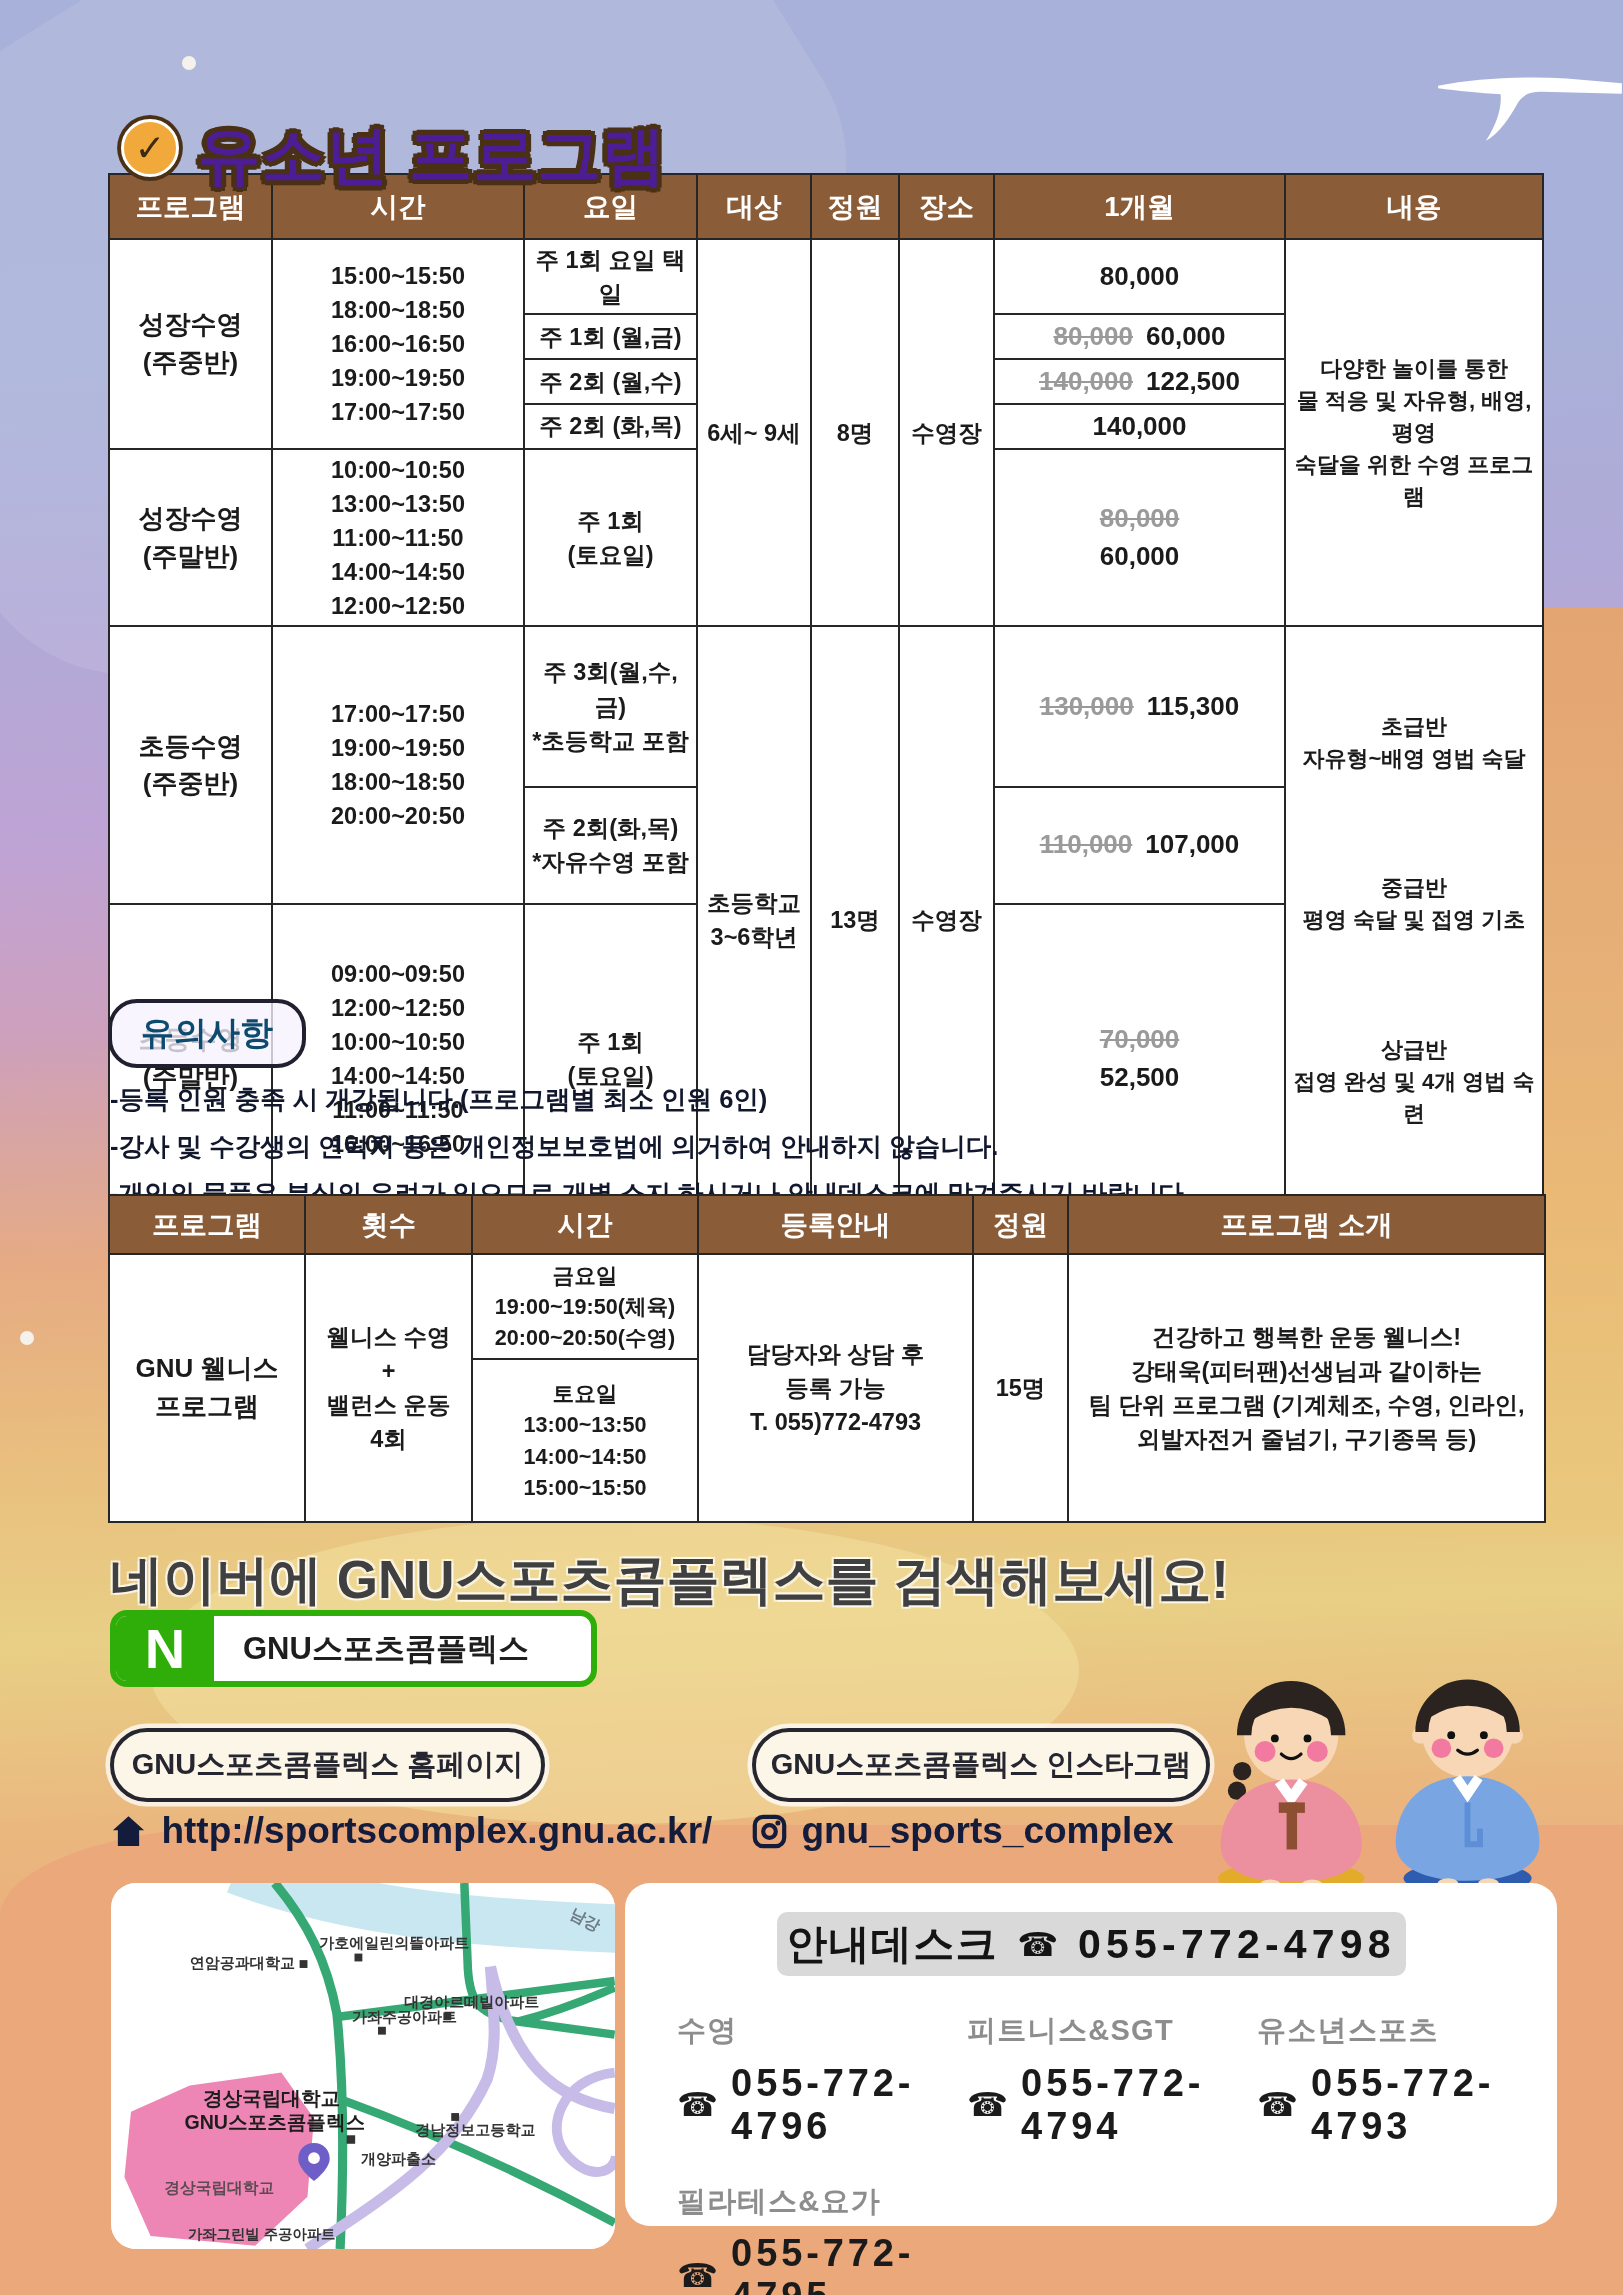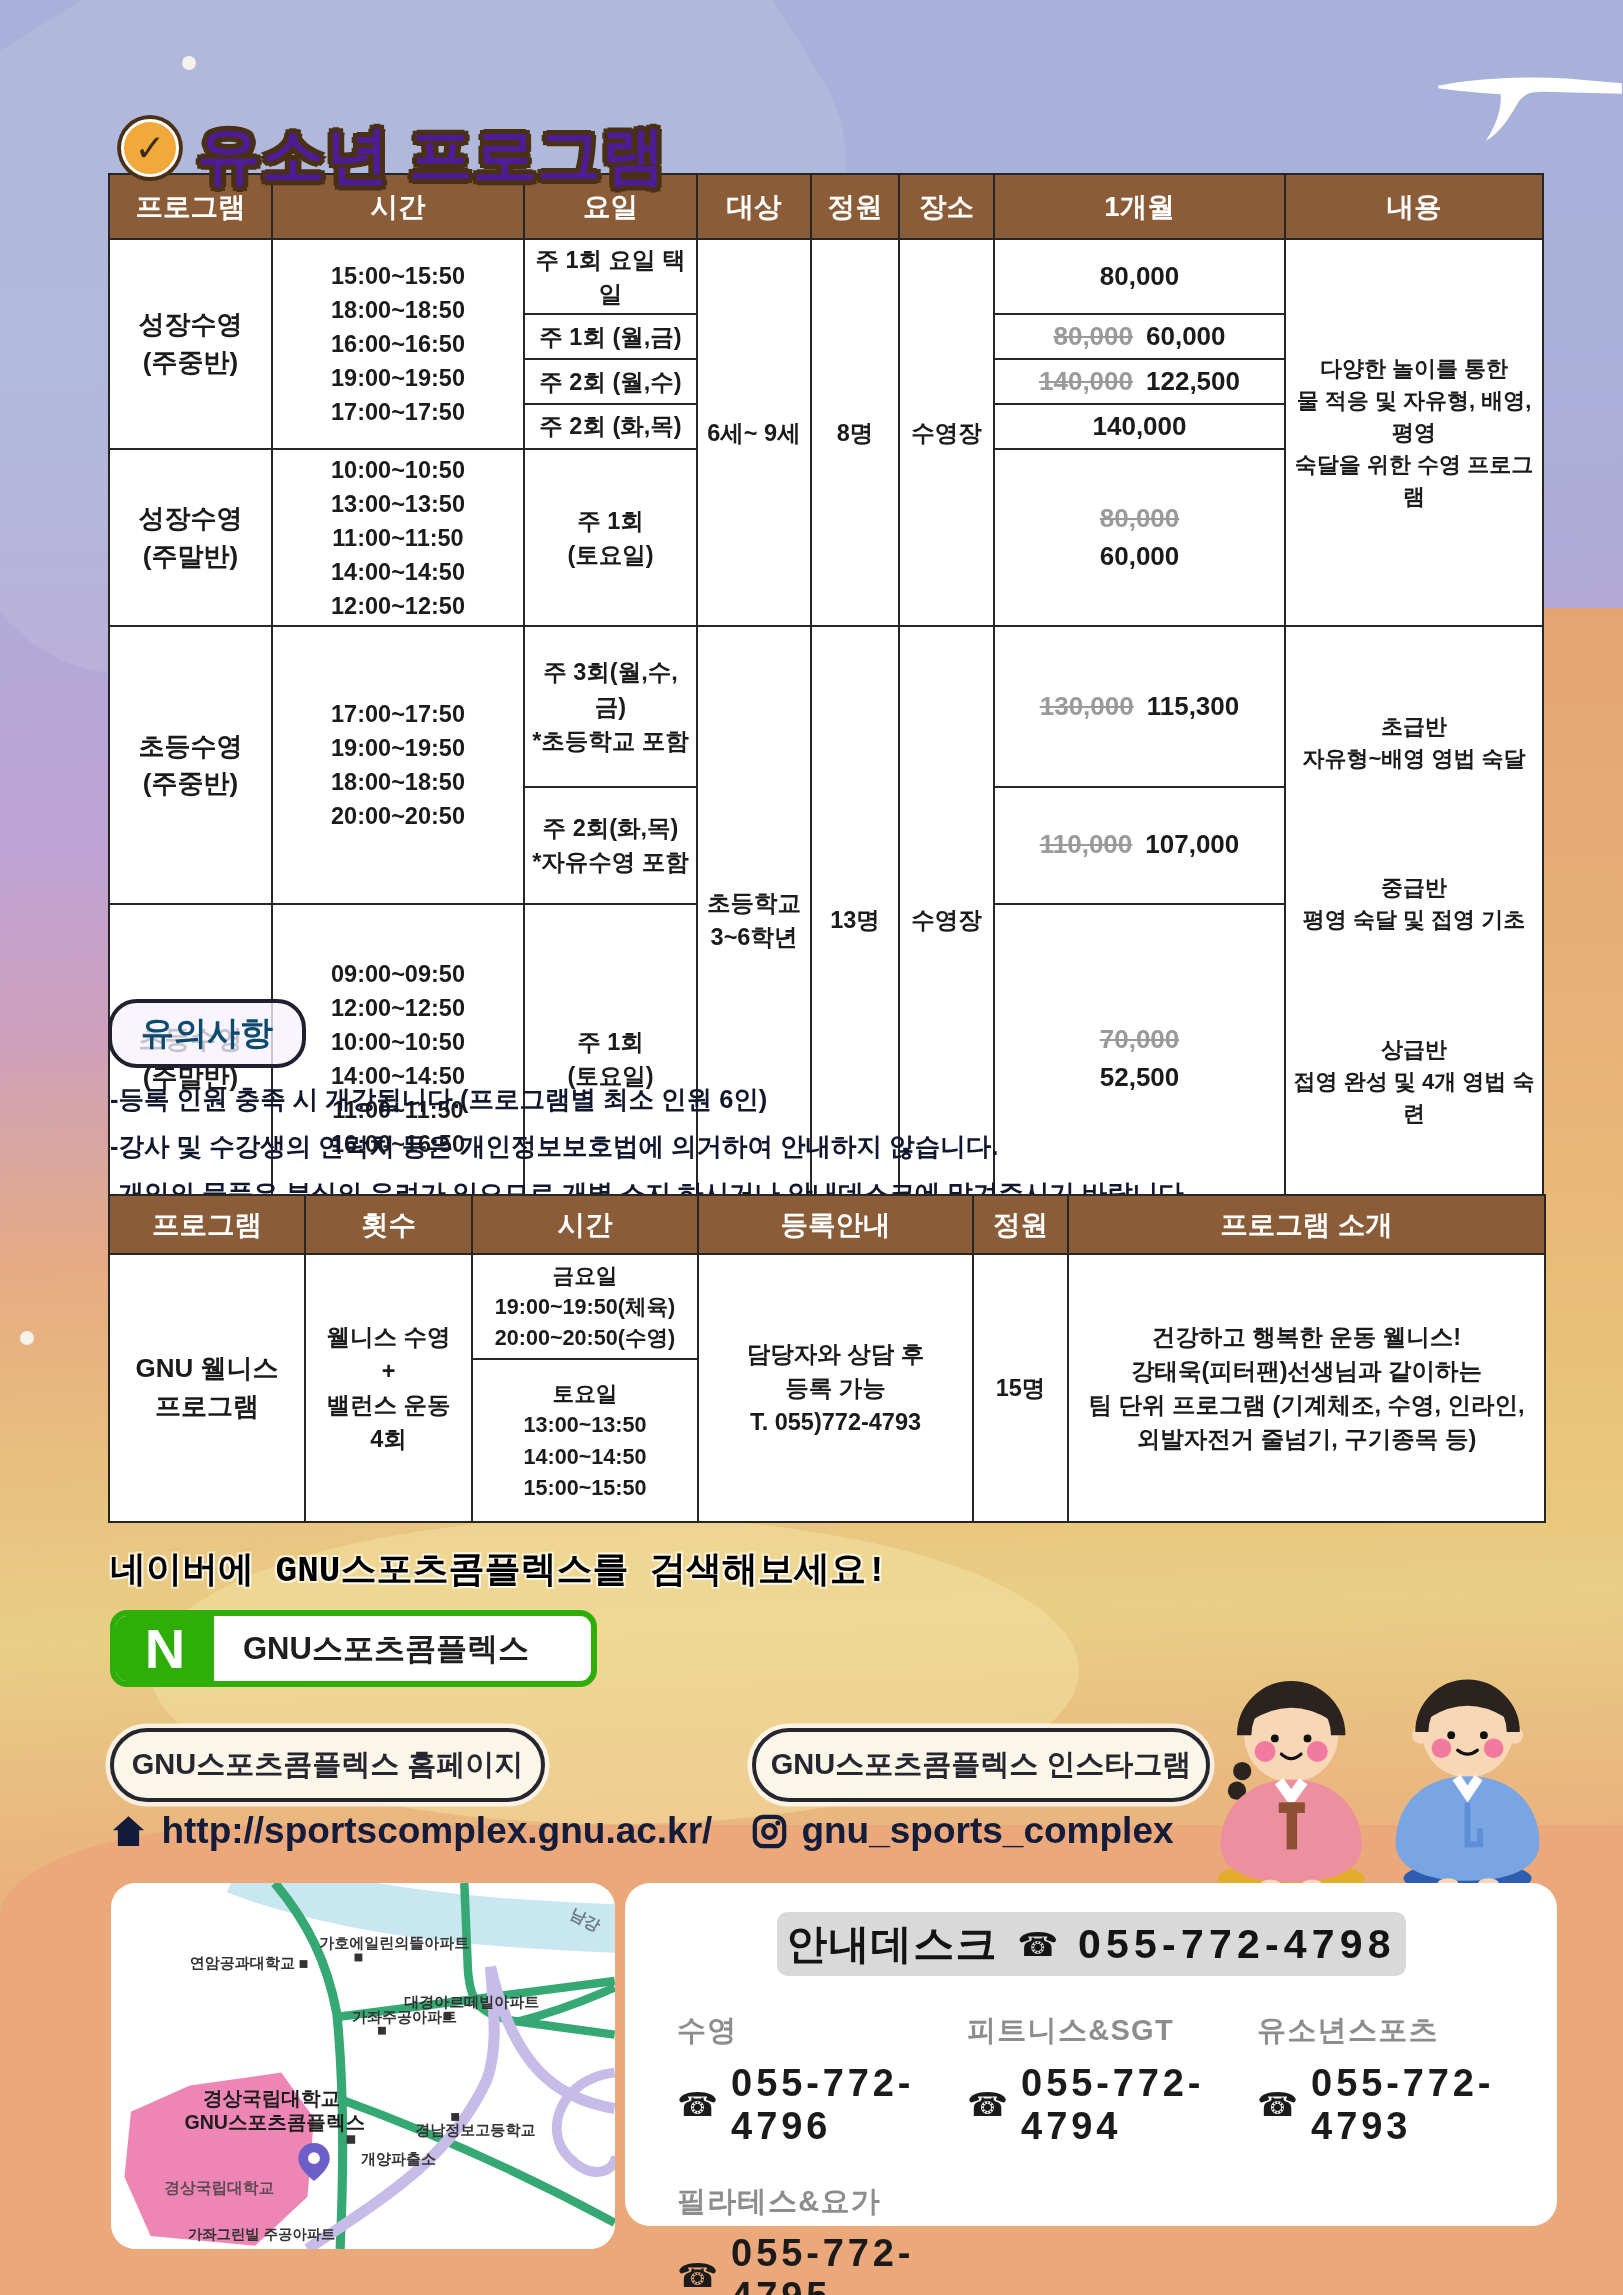--- a/index.html
+++ b/index.html
@@ -49,22 +49,22 @@
   .t2 thead tr { height:59px; }
   .hW1 { height:105px; } .hW2 { height:163px; }
 
   
   .notice-badge { position:absolute; left:108px; top:999px; border:4.6px solid #20202e; border-radius:29px;
     background:rgba(246,242,255,.78); padding:8px 29px; font-size:33px; font-weight:700; color:#0c4a6e; z-index:2; }
   .notice-lines { position:absolute; left:110px; top:1076px; font-size:25.5px; font-weight:700;
     color:#11172c; line-height:1.85; z-index:2; }
 
   
-  .naver-head { position:absolute; left:110px; top:1545px; font-size:36px; font-weight:900; color:#000000; z-index:3;
-    text-shadow:2px 2px 0 rgba(255,255,255,.6),-2px -2px 0 rgba(255,255,255,.6),2px -2px 0 rgba(255,255,255,.6),-2px 2px 0 rgba(255,255,255,.6);font-family:Liberation Mono, monospace; }
+  .naver-head { position:absolute; left:110px; top:1545px; font-size:53px; font-weight:900; color:#404040; z-index:3;
+    text-shadow:2px 2px 0 rgba(255,255,255,.6),-2px -2px 0 rgba(255,255,255,.6),2px -2px 0 rgba(255,255,255,.6),-2px 2px 0 rgba(255,255,255,.6); }
   .naver-box { position:absolute; left:110px; top:1610px; width:487px; height:77px; display:flex;
     border:6.5px solid #2fae09; border-radius:17px; background:#fff; overflow:hidden; z-index:3; }
   .n-block { width:98px; background:#2fae09; color:#fff; font-size:56px; font-weight:900;
     display:flex; align-items:center; justify-content:center; }
   .n-query { flex:1; display:flex; align-items:center; padding-left:29px; font-size:31px; font-weight:800; color:#1e1e1e; }
 
   
   .pill { position:absolute; background:#fbf6e8; border:4.6px solid #262630; border-radius:46px;
     text-align:center; font-size:29px; font-weight:800; color:#262630; padding:13px 0; z-index:3;
     box-shadow:0 0 0 4.6px rgba(255,255,255,.75); }

